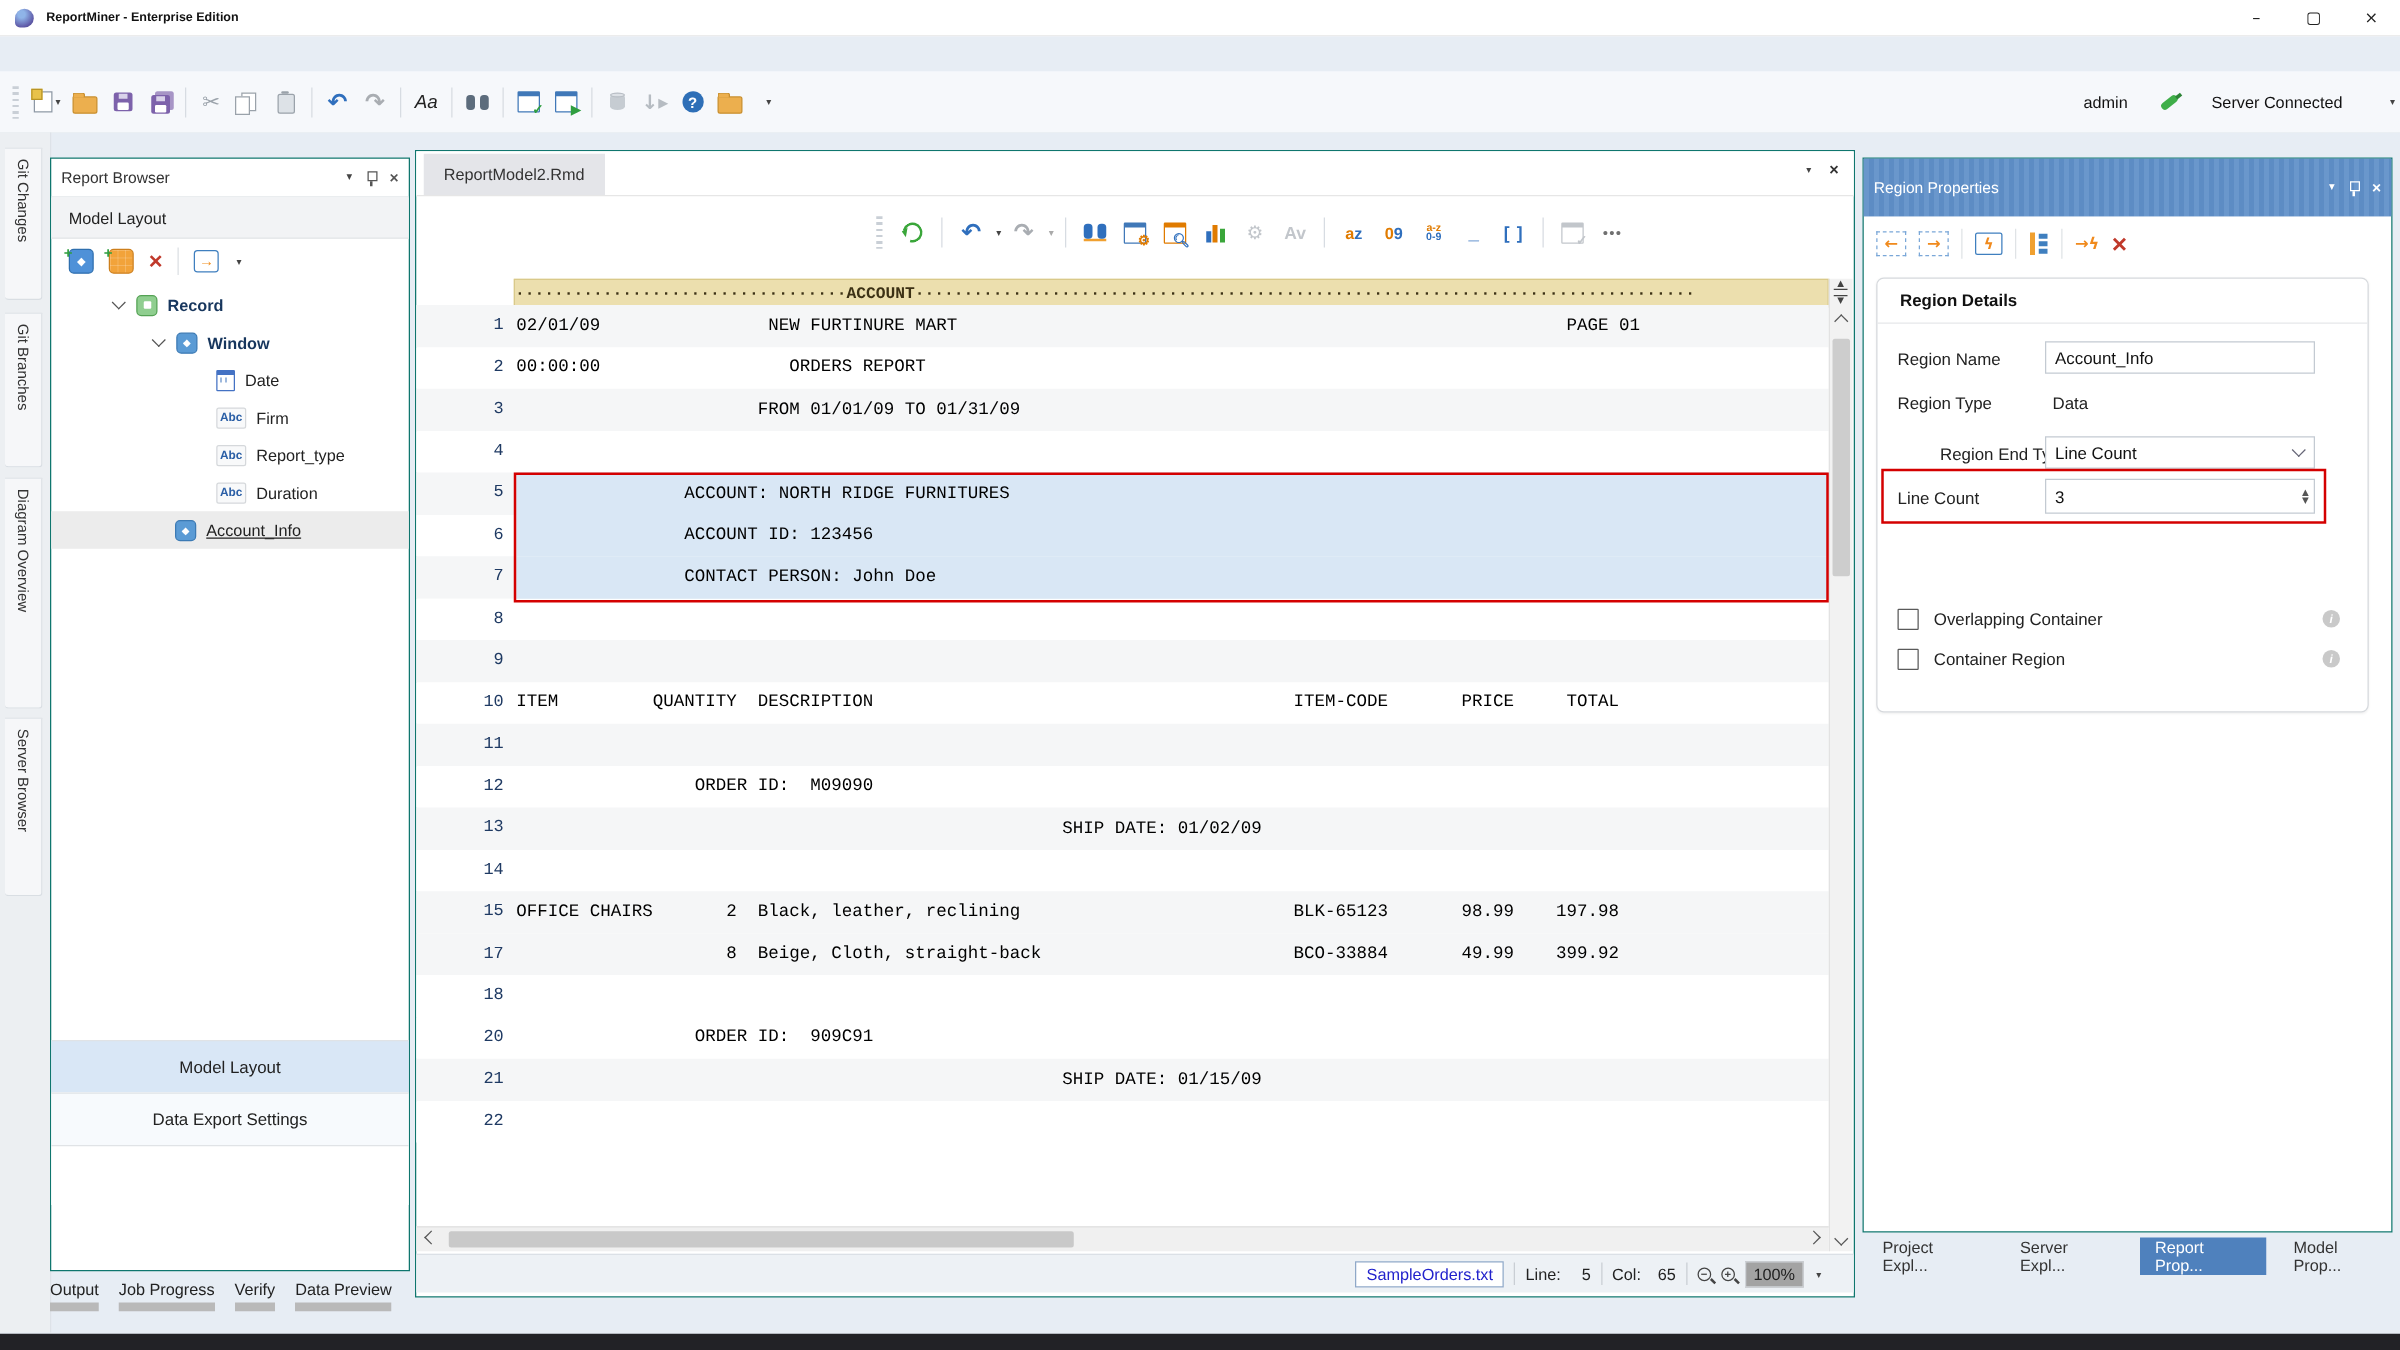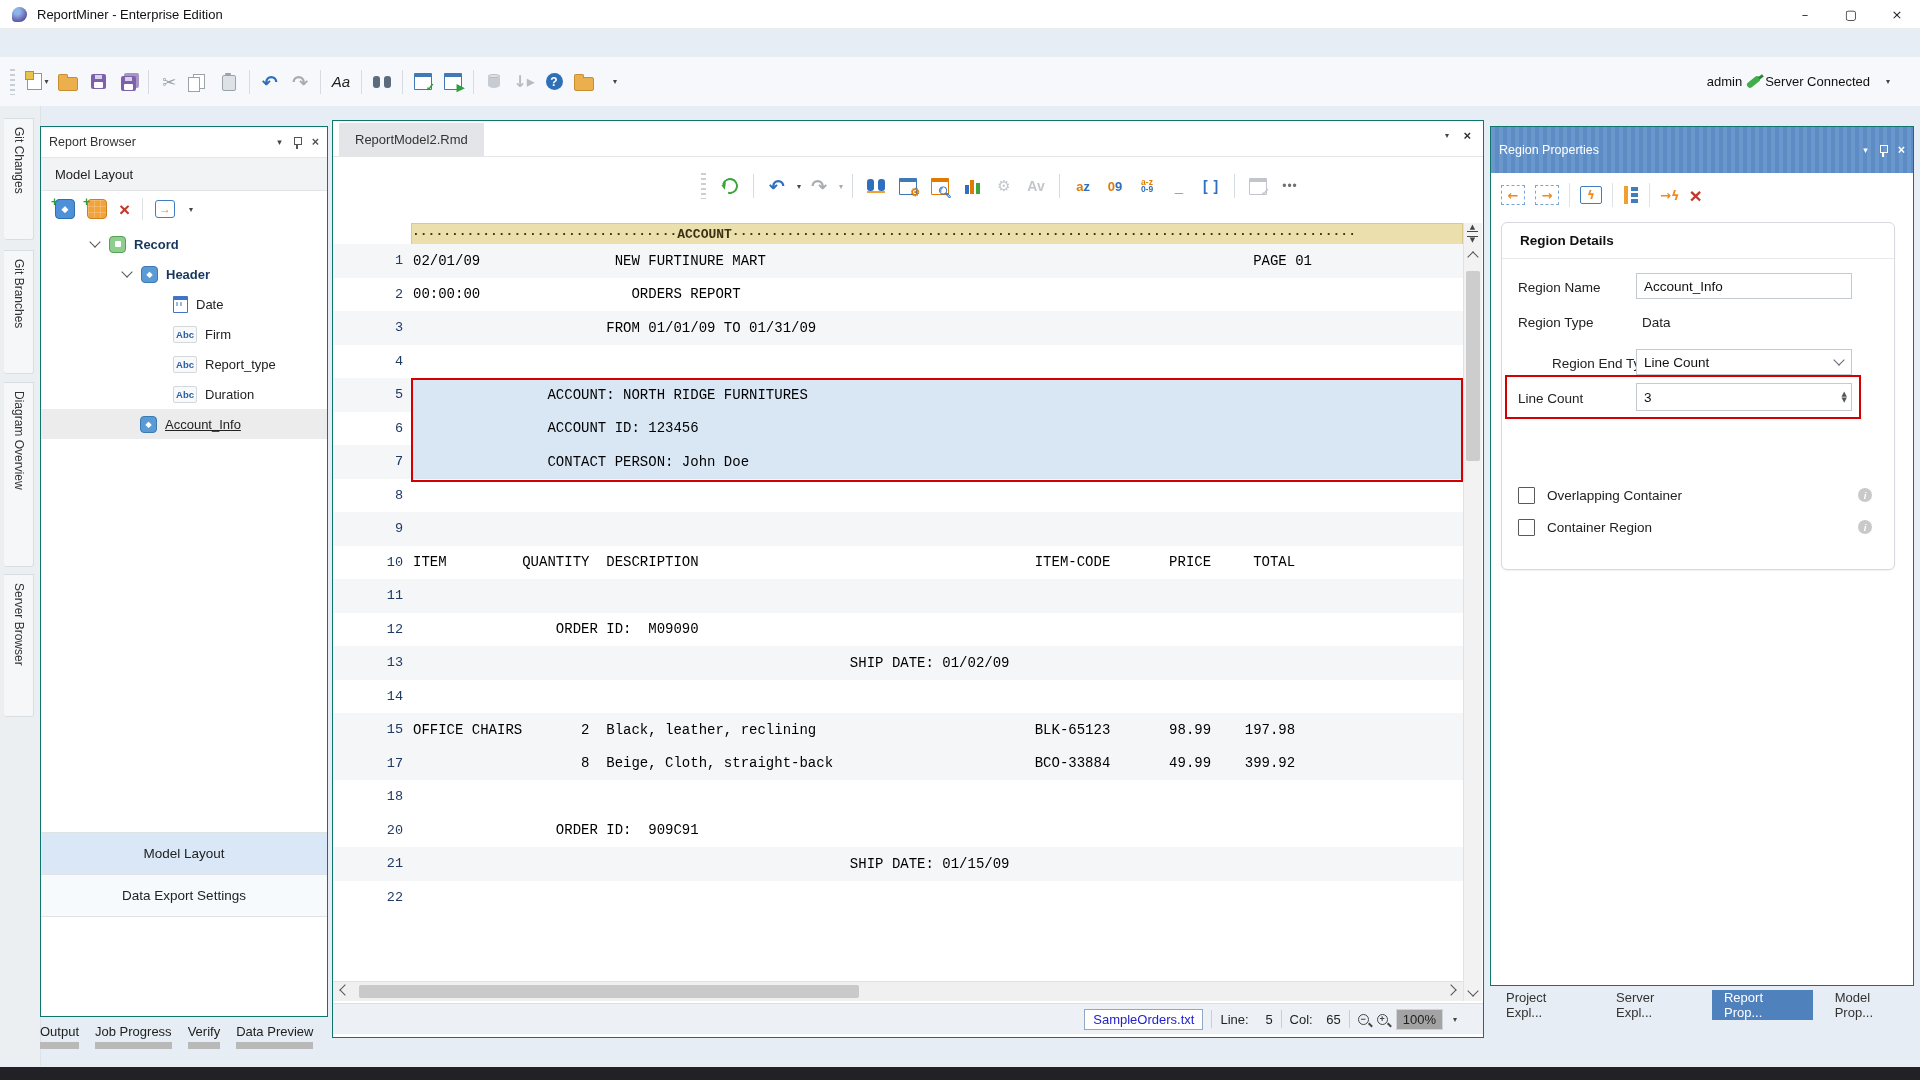--- a/index.html
+++ b/index.html
@@ -1,21 +1,21 @@
 <!DOCTYPE html>
 <html><head>
 <meta charset="utf-8">
 <style>
   html,body{margin:0;padding:0;background:#cfd6de;}
   .stage{position:relative;width:1920px;height:1080px;overflow:hidden;background:#e7edf4;
          font-family:"Liberation Sans",sans-serif;color:#1a1a1a;font-size:13px;}
   
   .titlebar{position:absolute;left:0;top:0;width:1920px;height:28px;background:#fff;border-bottom:1px solid #ececec;display:flex;align-items:center;}
   .appicon{width:15px;height:15px;margin-left:12px;border-radius:50% 50% 50% 4px;background:radial-gradient(circle at 35% 30%,#8fb4e8 20%,#5f5aa8 70%,#3d3a78);}
-  .apptitle{margin-left:10px;font-size:13px;color:#111;}
+  .apptitle{margin-left:10px;font-size:10px;color:#111;font-weight:bold;}
   .winbtns{margin-left:auto;display:flex;height:28px;}
   .winbtn{width:46px;height:28px;display:flex;align-items:center;justify-content:center;color:#222;font-size:13px;font-family:"DejaVu Sans",sans-serif;}
   
   .menubar{position:absolute;left:0;top:28px;width:1920px;height:29px;background:#fff;display:flex;align-items:center;padding-left:10px;box-sizing:border-box;}
   .menu-item{padding:4px 9px;font-size:13px;color:#111;}
   
   .toolbar{position:absolute;left:0;top:57px;width:1920px;height:49px;background:#f6f8fb;border-bottom:1px solid #e3e7ec;display:flex;align-items:center;}
   .grip{width:5px;height:26px;margin:0 8px 0 10px;background:repeating-linear-gradient(#c9cfd6 0 2px,transparent 2px 5px);}
   .tb-ic{display:flex;align-items:center;justify-content:center;min-width:26px;height:30px;margin:0 2px;}
   .tb-sep{width:1px;height:24px;background:#d7dce2;margin:0 5px;}
@@ -38,21 +38,21 @@
   .win-ic .ov{position:absolute;right:-4px;bottom:-5px;font-size:11px;font-weight:700;}
   .help-ic{width:17px;height:17px;border-radius:50%;background:#2e6fb7;color:#fff;display:flex;align-items:center;justify-content:center;font-size:12px;font-weight:700;}
   .bino{position:relative;width:18px;height:12px;}
   .bino::before,.bino::after{content:"";position:absolute;top:0;width:7px;height:12px;border-radius:3px;background:#5c6c7c;}
   .bino::before{left:0;} .bino::after{right:0;}
   .bino.blue::before,.bino.blue::after{background:#2f6fbd;}
   .bino.blue{border-bottom:2px solid #f0a030;}
   .plug-ic{width:15px;height:6px;background:#3fae49;border-radius:3px;transform:rotate(-38deg);position:relative;margin:0 4px;}
   .plug-ic::before{content:"";position:absolute;right:-4px;top:1.5px;width:5px;height:3px;background:#2c8436;}
   .dd{font-size:8px;color:#444;margin-left:2px;font-family:"DejaVu Sans",sans-serif;}
-  .userbar{margin-left:auto;display:flex;align-items:center;margin-right:30px;}
+  .userbar{margin-left:auto;display:flex;align-items:center;margin-right:4px;gap:22px;}
   
   .workspace{position:absolute;left:0;top:106px;width:1920px;height:974px;background:#e7edf4;}
   .sidestrip{position:absolute;left:0;top:0;width:40px;height:960px;background:#eceff2;border-right:1px solid #dde2e8;}
   .side-tab{position:absolute;left:4px;width:30px;background:#f6f7f9;border:1px solid #d9dee3;border-left:none;
             writing-mode:vertical-rl;display:flex;align-items:center;justify-content:flex-start;
             font-size:12px;color:#333;padding:8px 0;box-sizing:border-box;border-radius:0 0 3px 3px;}
   .panel{position:absolute;background:#fff;border:1px solid #0f766e;box-sizing:border-box;}
   
   .lp-header{height:30px;display:flex;align-items:center;padding:0 8px;border-bottom:1px solid #e4e7ea;color:#333;font-size:12.5px;}
   .lp-hicons{margin-left:auto;display:flex;align-items:center;gap:10px;color:#555;}
@@ -260,21 +260,21 @@
       </div>
       <div class="tree" id="tree">
           <div class="trow" style="padding-left: 50px;">
             <span class="chev" style="margin-right: 10px;"></span>
             <span class="rec-ic"></span>
             <span class="tlabel bold">Record</span>
           </div>
           <div class="trow" style="padding-left: 82px;">
             <span class="chev" style="margin-right: 10px;"></span>
             <span class="reg-ic">◆</span>
-            <span class="tlabel bold">Header</span>
+            <span class="tlabel bold">Window</span>
           </div>
           <div class="trow" style="padding-left: 132px;">
             <span class="cal-ic"></span>
             <span class="tlabel">Date</span>
           </div>
           <div class="trow" style="padding-left: 132px;">
             <span class="abc-ic">Abc</span>
             <span class="tlabel">Firm</span>
           </div>
           <div class="trow" style="padding-left: 132px;">

